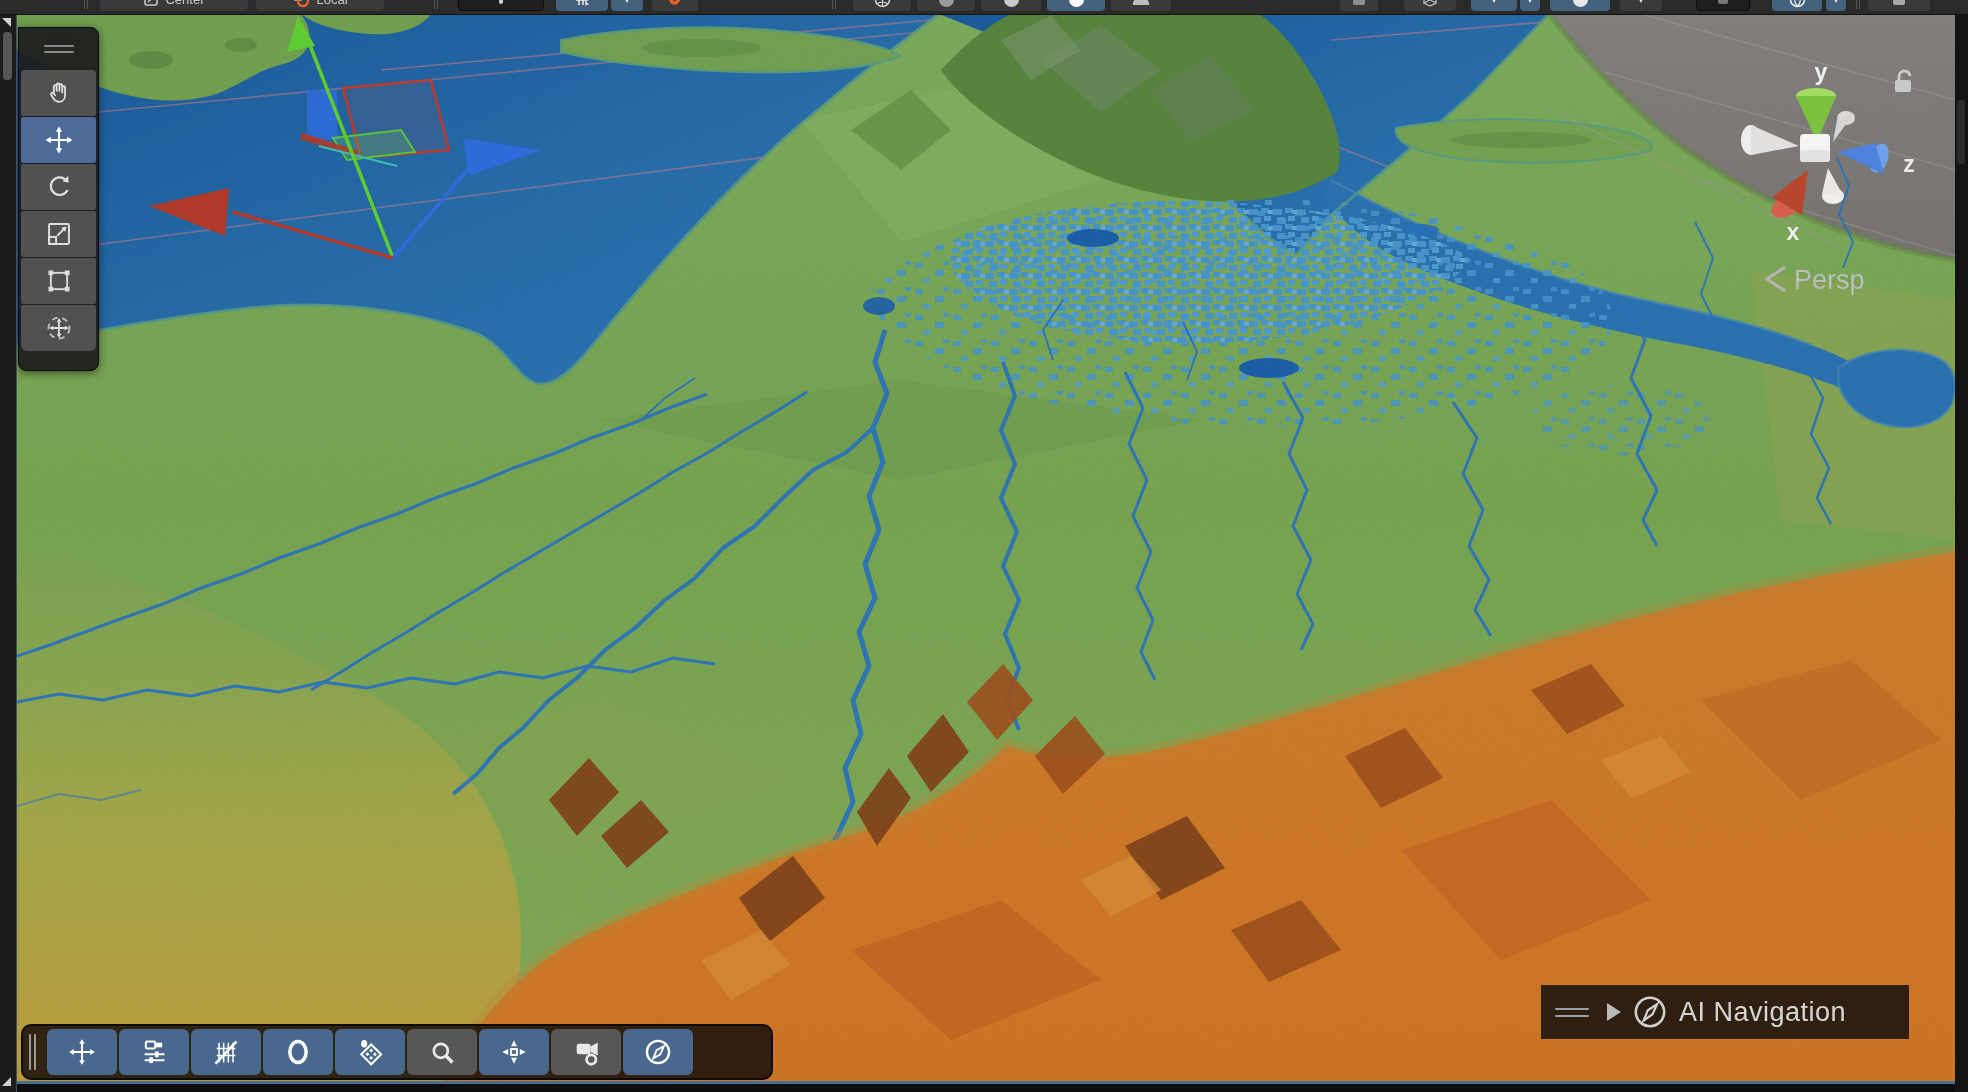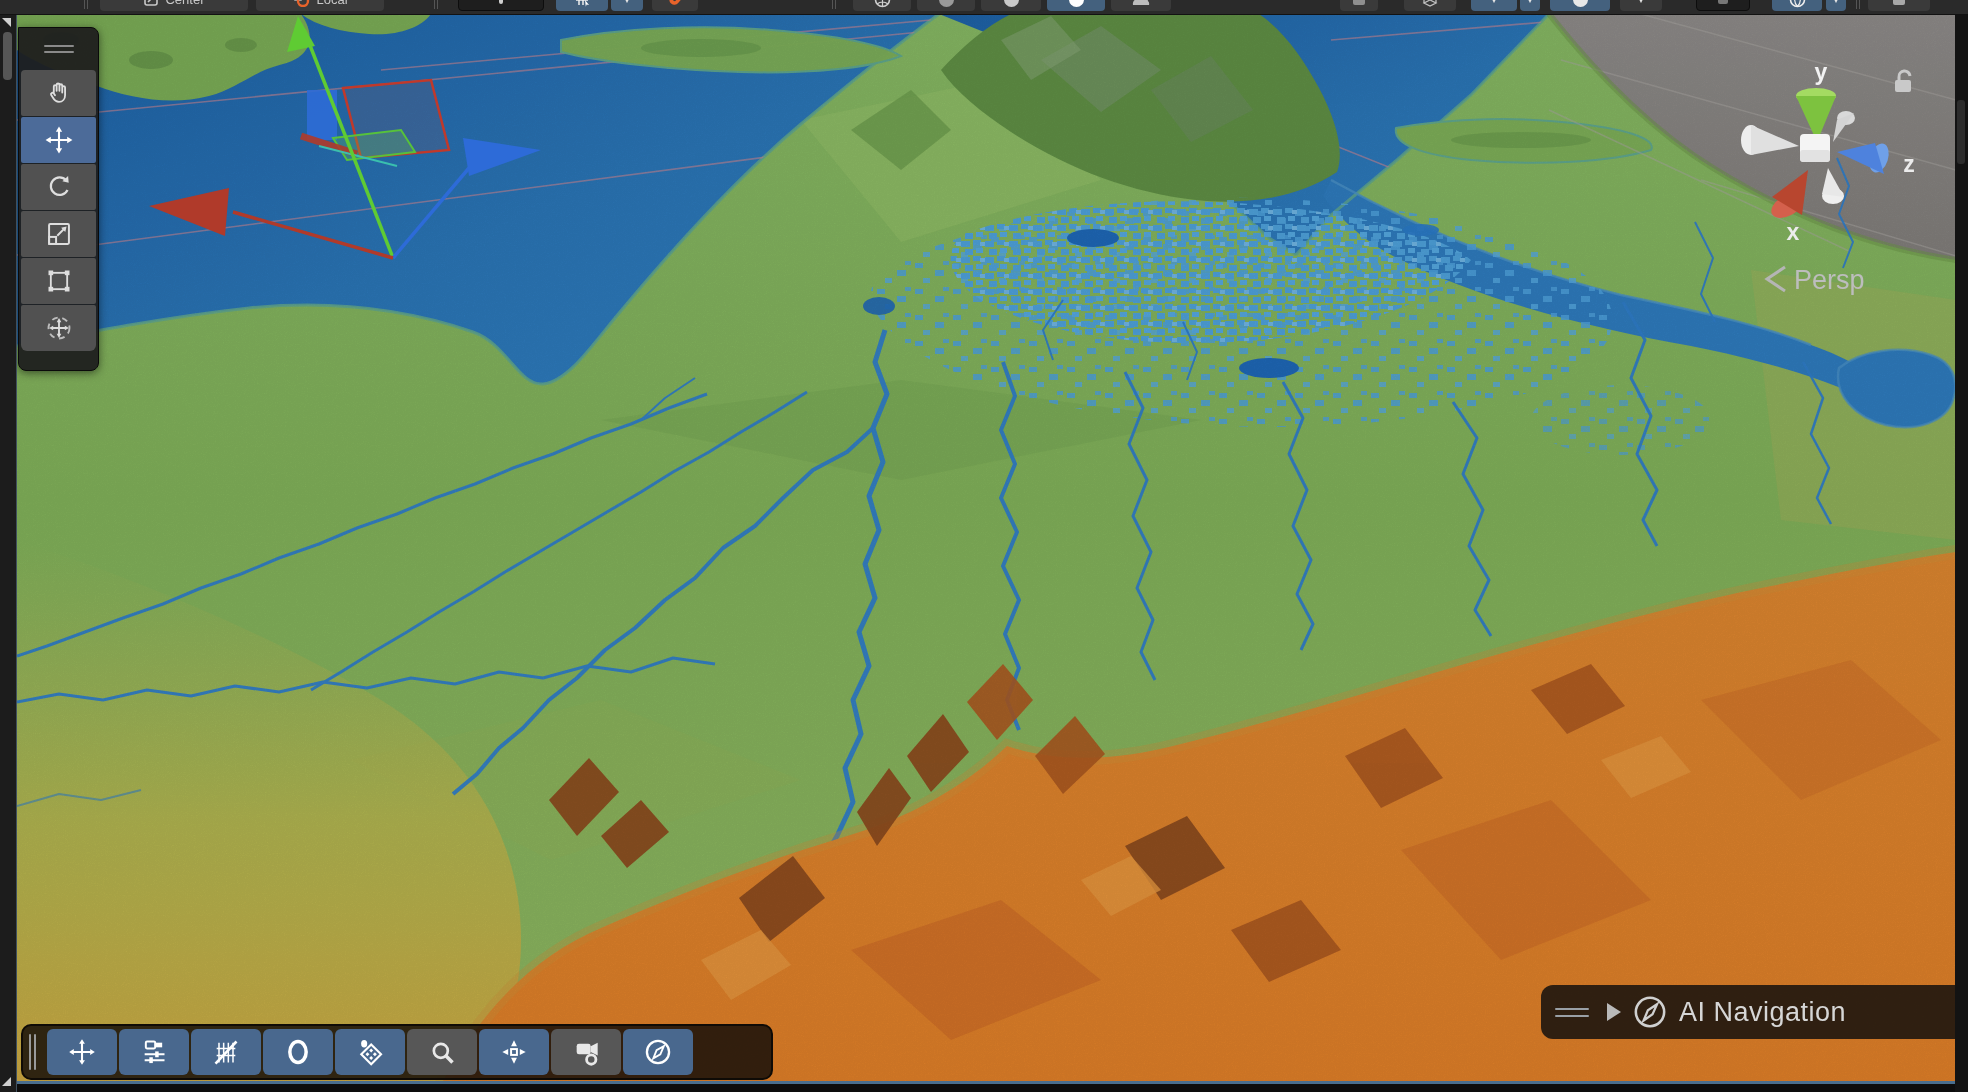--- a/index.html
+++ b/index.html
@@ -45,22 +45,22 @@
   .tool-btn svg{display:block;}
 
   
   .botbar{position:absolute;left:4px;bottom:12px;width:752px;height:56px;background:rgba(22,15,9,.85);
           border-radius:10px;border:2px solid #0f0b06;display:flex;align-items:center;z-index:30;box-sizing:border-box;}
   .botbar-grip{width:16px;height:36px;margin-left:6px;display:flex;gap:3px;align-items:stretch;cursor:grab;}
   .botbar-grip i{width:2px;height:100%;background:#9a9a9a;border-radius:1px;display:block;}
   .bb-btn{width:70px;height:46px;margin-left:2px;border-radius:6px;background:#49688e;display:flex;align-items:center;justify-content:center;cursor:pointer;}
   .bb-btn.off{background:#575757;}
   
-  .ainav{position:absolute;left:1524px;top:971px;width:428px;height:54px;background:rgba(30,22,15,.9);
-         border-radius:12px;display:flex;align-items:center;z-index:30;padding:15px 14px;box-sizing:border-box;gap:12px;}
+  .ainav{position:absolute;left:1524px;top:971px;width:368px;height:54px;background:rgba(30,22,15,.9);
+         border-radius:0;display:flex;align-items:center;z-index:30;padding:15px 14px;box-sizing:border-box;gap:12px;}
   .ainav .grips{display:flex;flex-direction:column;gap:5px;cursor:grab;}
   .ainav .grips i{display:block;width:34px;height:2px;background:#9aa0a6;border-radius:1px;}
   .ainav .expand{width:0;height:0;border-left:14px solid #b9b9b9;border-top:9px solid transparent;border-bottom:9px solid transparent;margin-left:6px;}
   .ainav .label{color:#d6d6d6;font-size:27px;letter-spacing:.5px;white-space:nowrap;}
 </style>
 </head>
 <body>
 
 <div class="stage">
 

